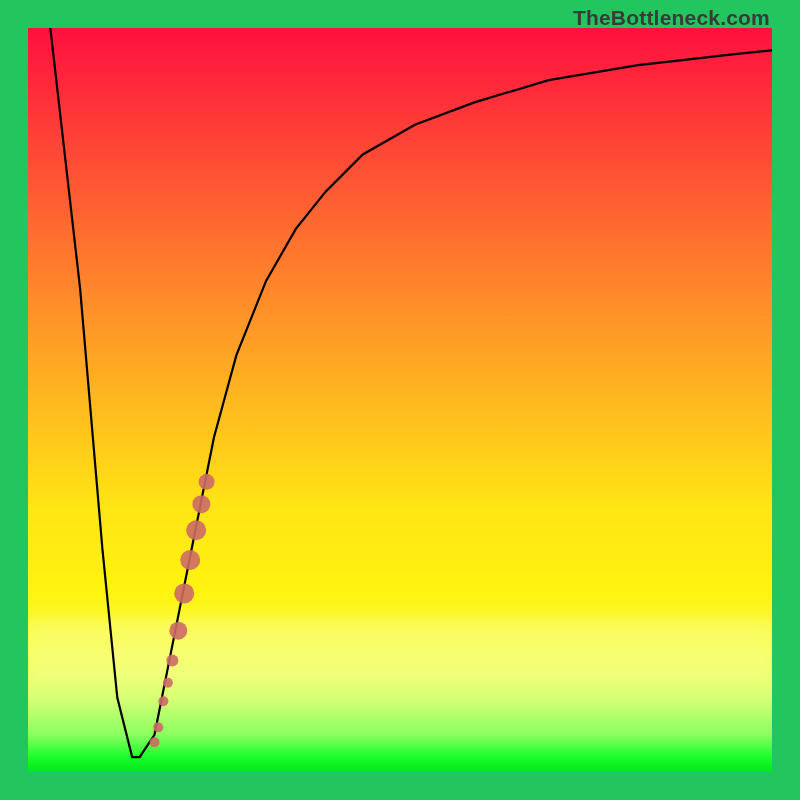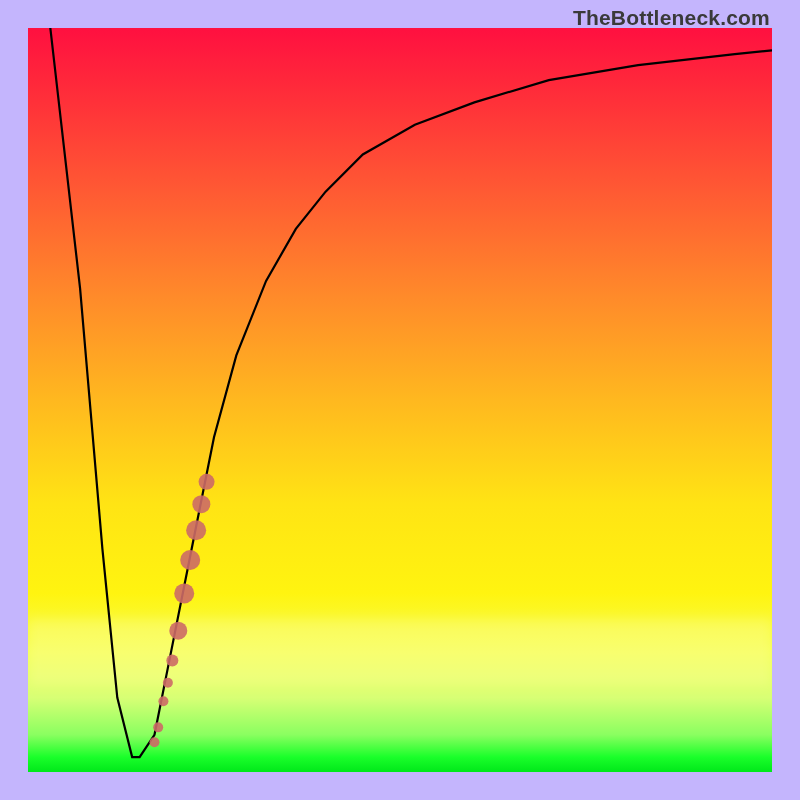--- a/index.html
+++ b/index.html
@@ -8,21 +8,21 @@
     width: 800px;
     height: 800px;
     overflow: hidden;
     background: #000;
     font-family: Arial, Helvetica, sans-serif;
   }
   .frame {
     position: relative;
     width: 800px;
     height: 800px;
-    background: #c4b5fd;
+    background: #22c55e;
   }
   .plot-area {
     position: absolute;
     left: 28px;
     top: 28px;
     width: 744px;
     height: 744px;
     overflow: hidden;
   }
   .gradient-bg {

